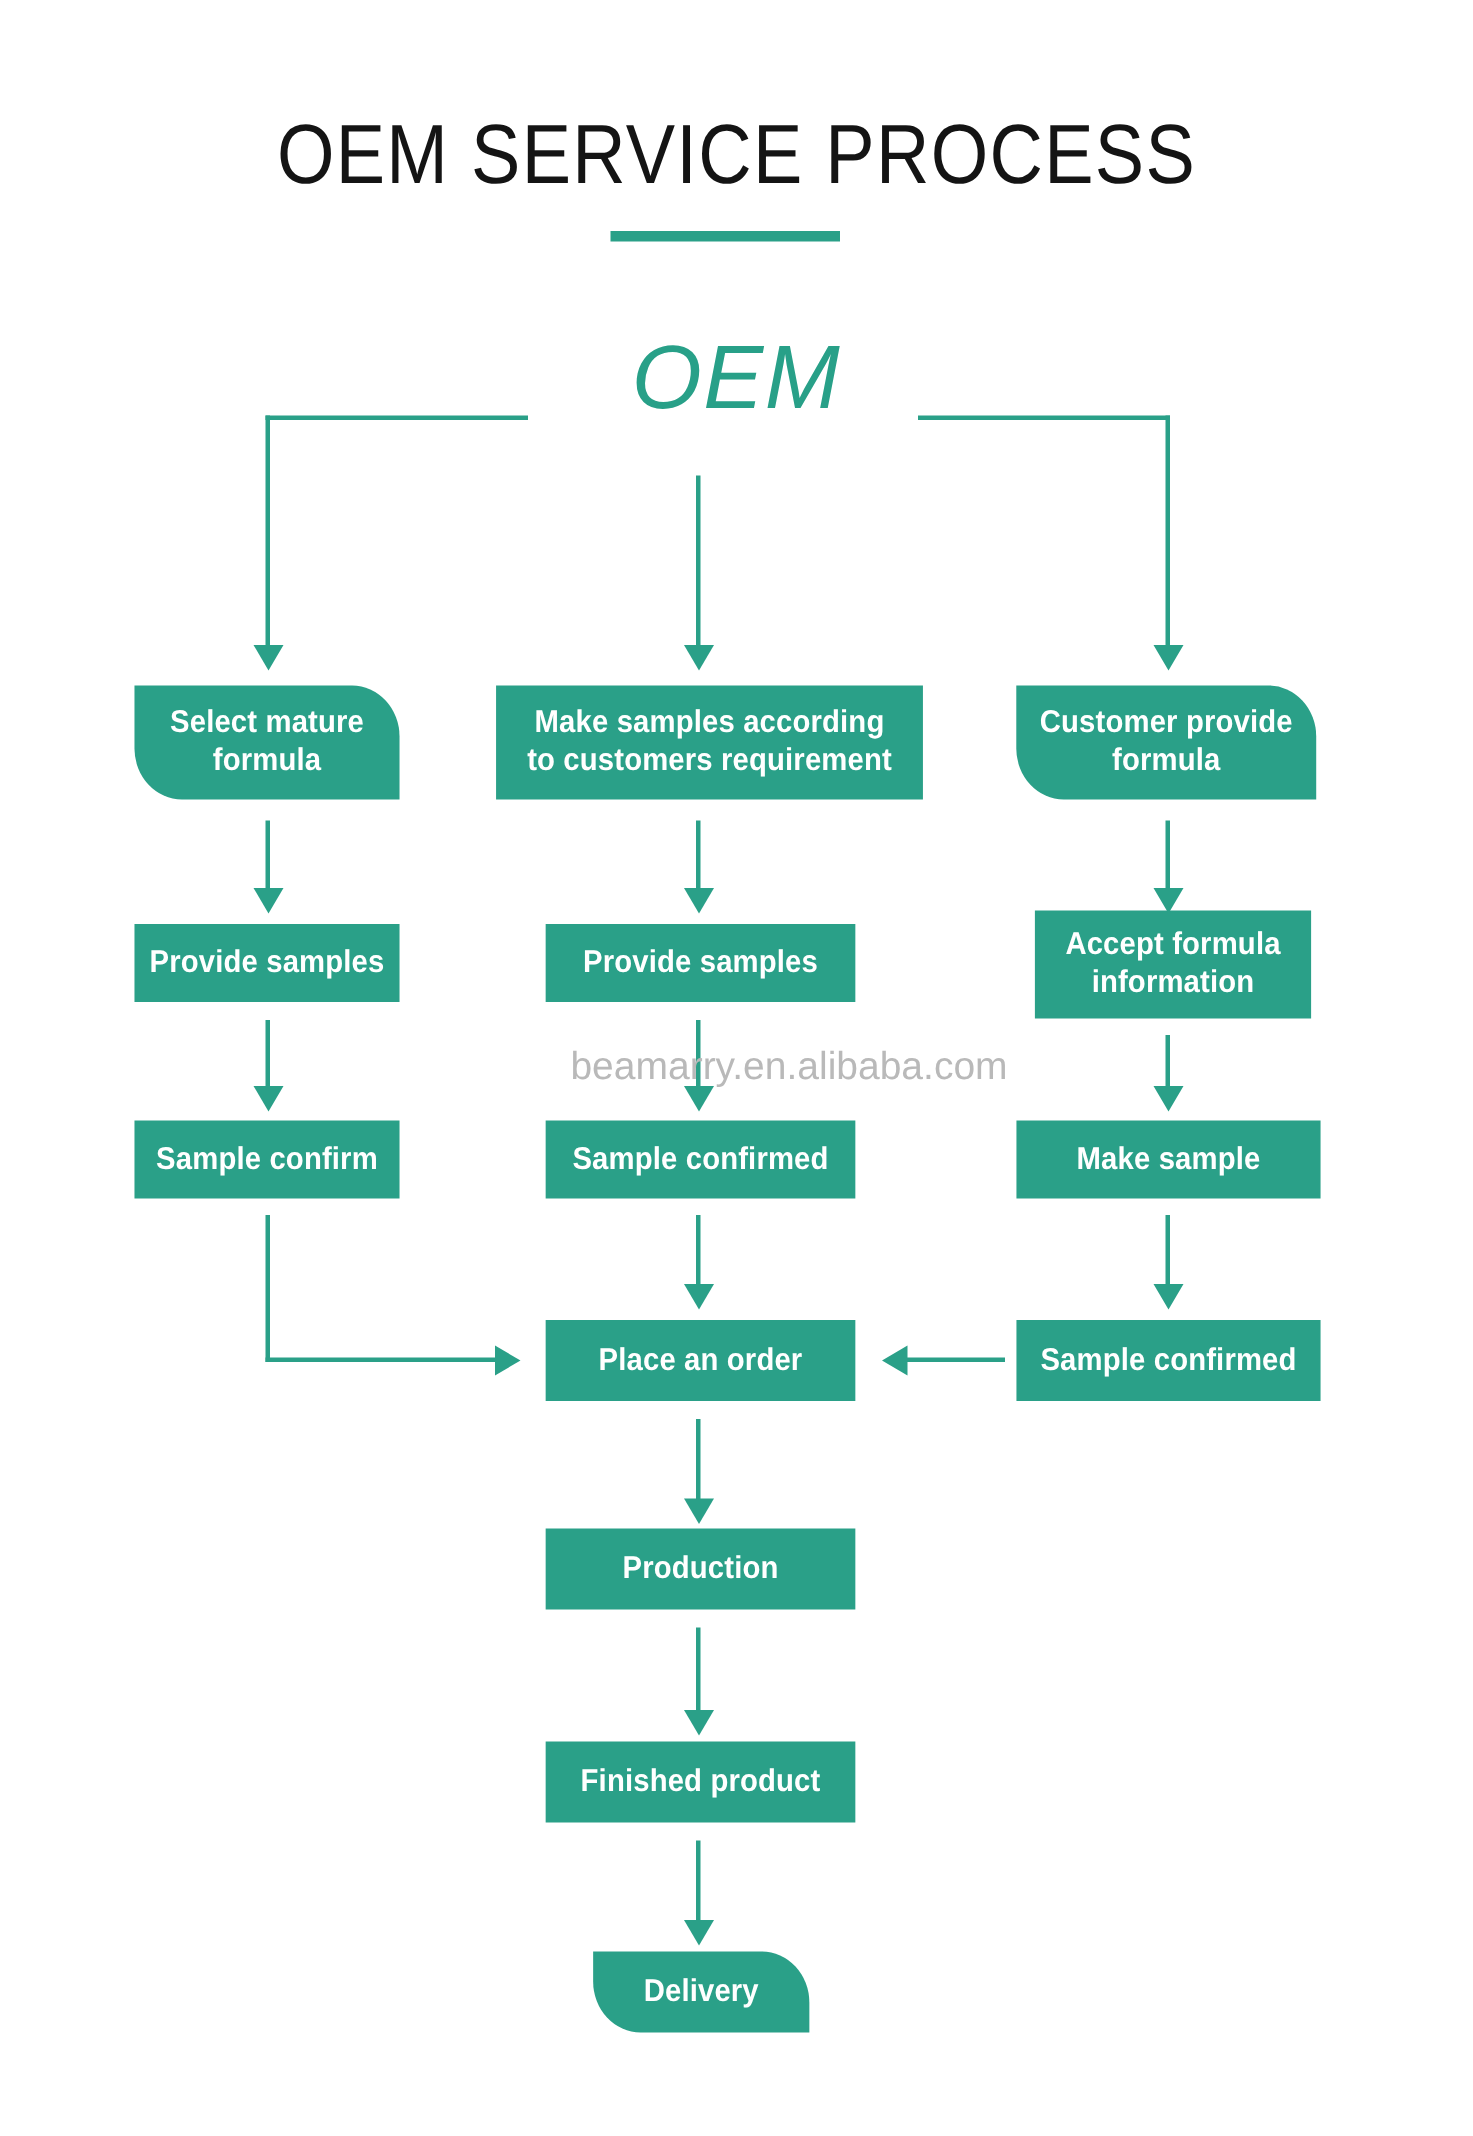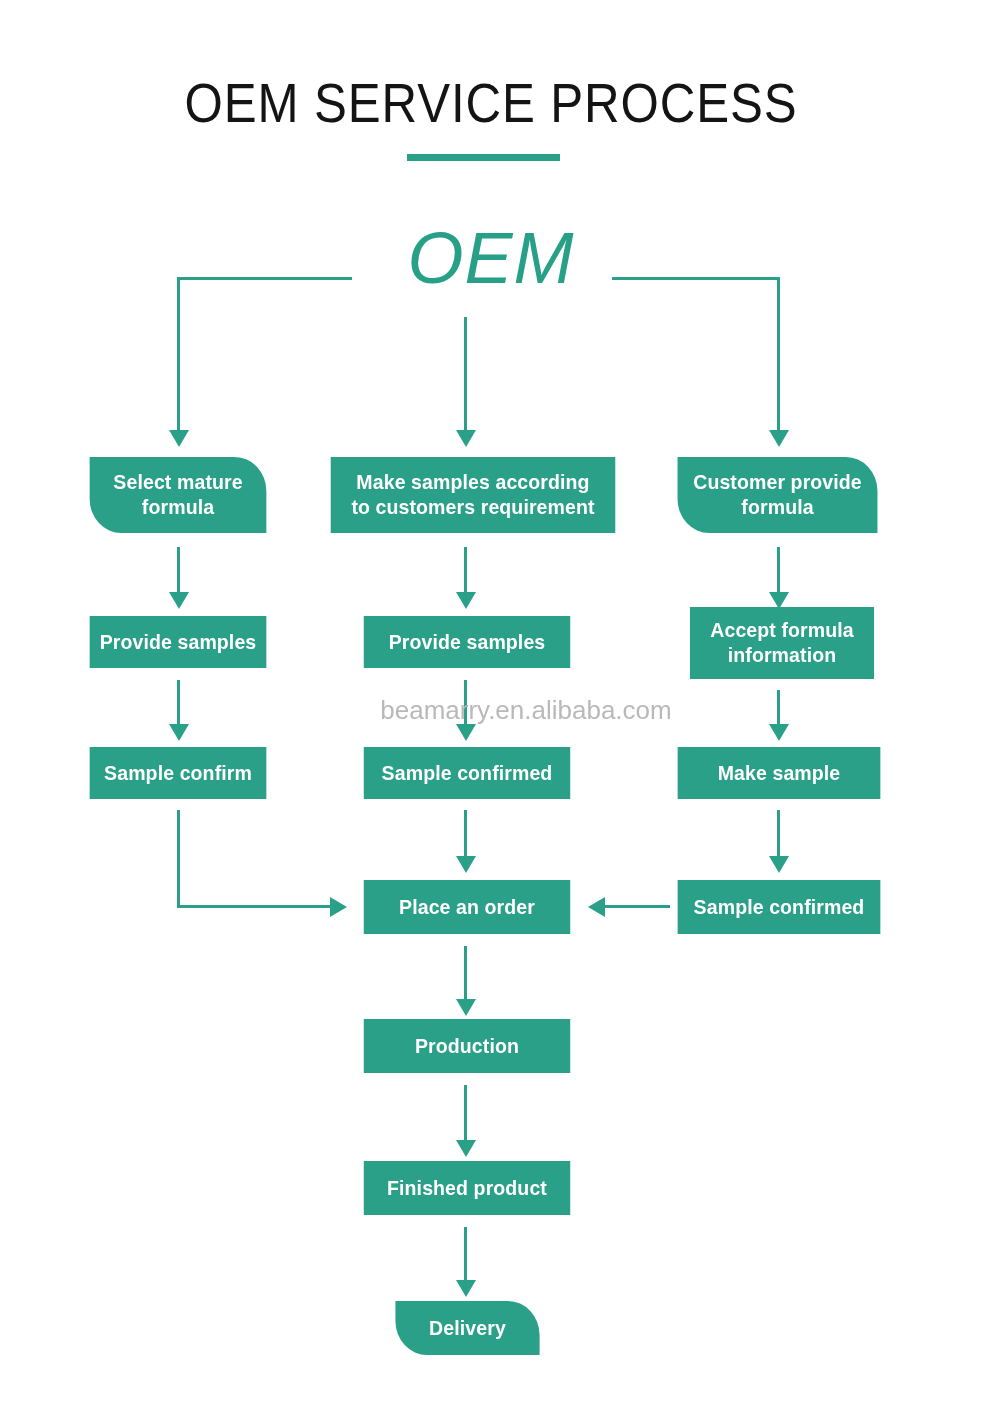--- a/index.html
+++ b/index.html
@@ -45,21 +45,21 @@
   
   .oem-mark {
     position: absolute;
     left: 341px;
     top: 222px;
     width: 300px;
     text-align: center;
     font-family: "Liberation Sans", sans-serif;
     font-style: italic;
     font-weight: 400;
-    font-size: 72px;
+    font-size: 60px;
     color: #28a088;
     letter-spacing: 1px;
     line-height: 1;
   }
 
   
   .node {
     position: absolute;
     background: #2aa088;
     color: #ffffff;

